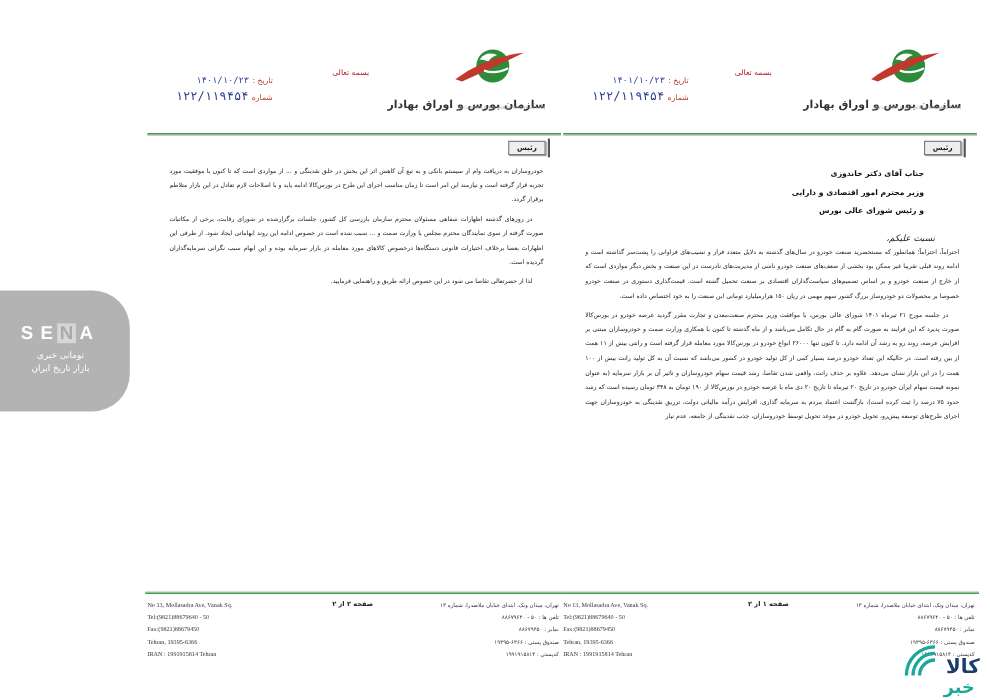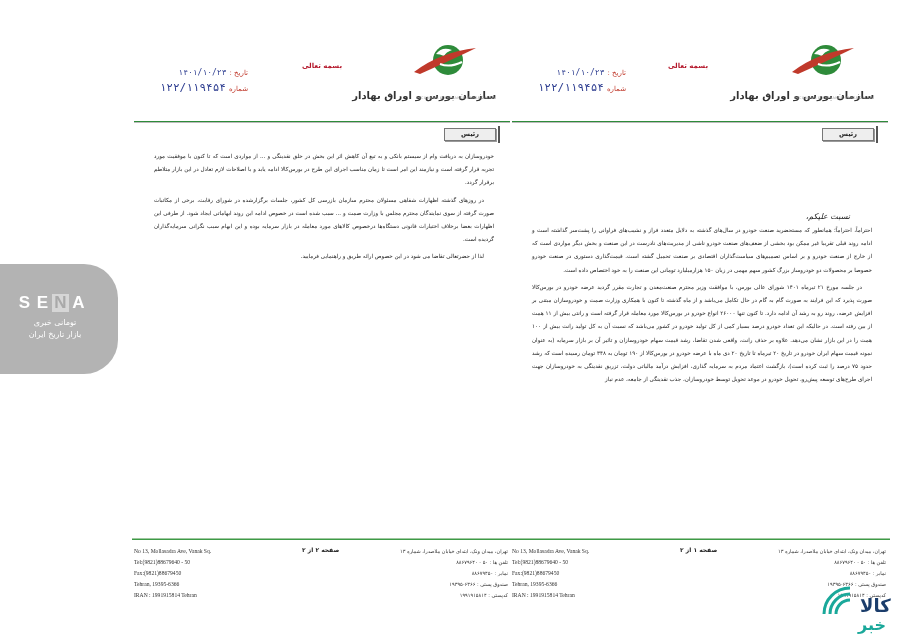--- a/index.html
+++ b/index.html
@@ -8,32 +8,32 @@
 
   .page { position: absolute; top: 38px; width: 380px; height: 570px; background: #fff; }
   .page.right { left: 510px; }
   .page.left { left: 132px; }
 
   .header { position: absolute; top: 0; left: 0; right: 0; height: 80px; }
   .logo { position: absolute; right: 12px; top: 4px; width: 110px; height: 76px; }
   .logo svg { position: absolute; right: 20px; top: 0; }
   .org-fa { position: absolute; right: 4px; top: 48px; font-size: 10px; color: #333; font-weight: bold; direction: rtl; white-space: nowrap; }
   .org-en { position: absolute; right: 4px; top: 54px; font-size: 3.5px; color: #999; letter-spacing: 0.2px; white-space: nowrap; }
-  .bismillah { position: absolute; top: 24px; font-size: 7px; color: #b4162a; font-weight: bold; direction: rtl; }
+  .bismillah { position: absolute; top: 24px; font-size: 7px; color: #b4162a; font-weight: normal; direction: rtl; }
   .page.right .bismillah { left: 158px; }
   .page.left .bismillah { left: 170px; }
   .meta { position: absolute; left: 6px; top: 30px; direction: rtl; width: 110px; }
   .meta-row { display: flex; flex-direction: row; align-items: baseline; gap: 3px; height: 13px; }
   .meta-label { font-size: 7px; color: #c0392b; }
   .meta-val { font-family: "DejaVu Sans Mono", monospace; color: #2b3b8f; }
   .meta-date { font-size: 8px; }
   .meta-num { font-size: 11px; }
 
   .hr-green { position: absolute; top: 83px; left: 2px; right: 2px; height: 2px; background: #2e8b3a; border-bottom: 1px solid #bbb; }
-  .rais-tag { position: absolute; top: 90px; right: 16px; width: 52px; height: 13px; border: 1px solid #777; background: #eee; font-size: 6.5px; font-weight: bold; text-align: center; line-height: 11px; direction: rtl; box-shadow: 1px 1px 0 #999; }
+  .rais-tag { position: absolute; top: 90px; right: 16px; width: 34px; height: 13px; border: 1px solid #777; background: #eee; font-size: 6.5px; font-weight: bold; text-align: center; line-height: 11px; direction: rtl; box-shadow: 1px 1px 0 #999; }
   .rais-bar { position: absolute; top: 88px; right: 12px; width: 2px; height: 17px; background: #555; }
 
   .addressee { position: absolute; top: 112px; right: 50px; direction: rtl; text-align: right; }
   .addressee div { font-size: 7px; font-weight: bold; line-height: 17px; color: #111; }
   .salutation { position: absolute; top: 174px; right: 40px; font-size: 8px; font-family: "DejaVu Serif", serif; font-style: italic; direction: rtl; }
 
   .body-text { position: absolute; left: 22px; right: 18px; direction: rtl; text-align: justify; font-size: 5.6px; line-height: 13.2px; color: #222; }
   .page.right .body-text { top: 186px; }
   .page.left .body-text { top: 112px; }
   .body-text p { margin-bottom: 4px; text-indent: 10px; }
@@ -84,20 +84,25 @@
       <div class="meta-row">
         <span class="meta-label">شماره</span>
         <span class="meta-val meta-num">۱۲۲/۱۱۹۴۵۴</span>
       </div>
     </div>
   </div>
   <div class="hr-green"></div>
   <div class="rais-bar"></div>
   <div class="rais-tag">رئیس</div>
 
+  <div class="addressee">
+    <div>جناب آقای دکتر خاندوزی</div>
+    <div>وزیر محترم امور اقتصادی و دارایی</div>
+    <div>و رئیس شورای عالی بورس</div>
+  </div>
   <div class="salutation">نسبت علیکم،</div>
 
   <div class="body-text">
     <p class="noindent">احتراماً، احتراماً؛ همانطور که مستحضرید صنعت خودرو در سال‌های گذشته به دلایل متعدد فراز و نشیب‌های فراوانی را پشت‌سر گذاشته است و ادامه روند قبلی تقریبا غیر ممکن بود بخشی از ضعف‌های صنعت خودرو ناشی از مدیریت‌های نادرست در این صنعت و بخش دیگر مواردی است که از خارج از صنعت خودرو و بر اساس تصمیم‌های سیاست‌گذاران اقتصادی بر صنعت تحمیل گشته است. قیمت‌گذاری دستوری در صنعت خودرو خصوصا بر محصولات دو خودروساز بزرگ کشور سهم مهمی در زیان ۱۵۰ هزارمیلیارد تومانی این صنعت را به خود اختصاص داده است.</p>
     <p>در جلسه مورخ ۲۱ تیرماه ۱۴۰۱ شورای عالی بورس، با موافقت وزیر محترم صنعت‌معدن و تجارت مقرر گردید عرضه خودرو در بورس‌کالا صورت پذیرد که این فرایند به صورت گام به گام در حال تکامل می‌باشد و از ماه گذشته تا کنون با همکاری وزارت صمت و خودروسازان مبتنی بر افزایش عرضه، روند رو به رشد آن ادامه دارد. تا کنون تنها ۲۶۰۰۰ انواع خودرو در بورس‌کالا مورد معامله قرار گرفته است و رانتی بیش از ۱۱ همت از بین رفته است. در حالیکه این تعداد خودرو درصد بسیار کمی از کل تولید خودرو در کشور می‌باشد که نسبت آن به کل تولید رانت بیش از ۱۰۰ همت را در این بازار نشان می‌دهد. علاوه بر حذف رانت، واقعی شدن تقاضا، رشد قیمت سهام خودروسازان و تاثیر آن بر بازار سرمایه (به عنوان نمونه قیمت سهام ایران خودرو در تاریخ ۲۰ تیرماه تا تاریخ ۲۰ دی ماه با عرضه خودرو در بورس‌کالا از ۱۹۰ تومان به ۳۴۸ تومان رسیده است که رشد حدود ۷۵ درصد را ثبت کرده است)، بازگشت اعتماد مردم به سرمایه گذاری، افزایش درآمد مالیاتی دولت، تزریق نقدینگی به خودروسازان جهت اجرای طرح‌های توسعه پیش‌رو، تحویل خودرو در موعد تحویل توسط خودروسازان، جذب نقدینگی از جامعه، عدم نیاز</p>
   </div>
 
   <div class="footer">
     <div class="footer-line"></div>
     <div class="footer-en">

